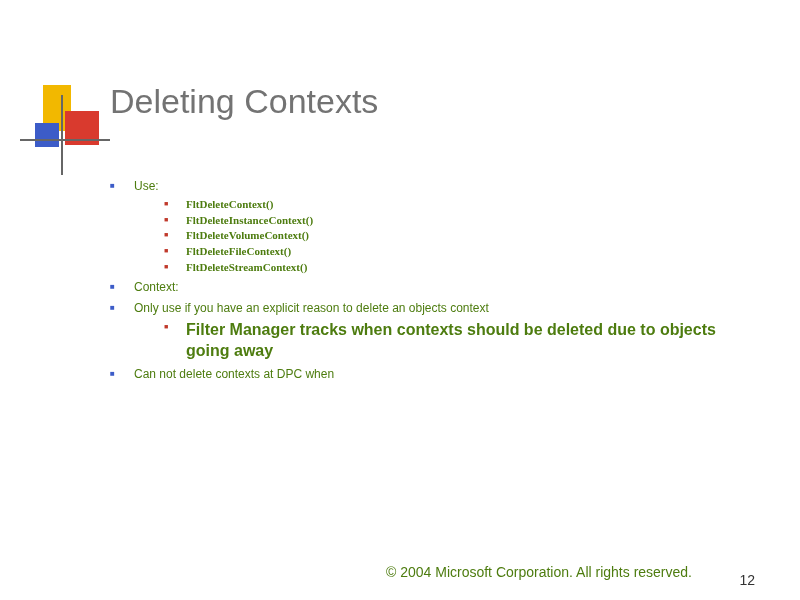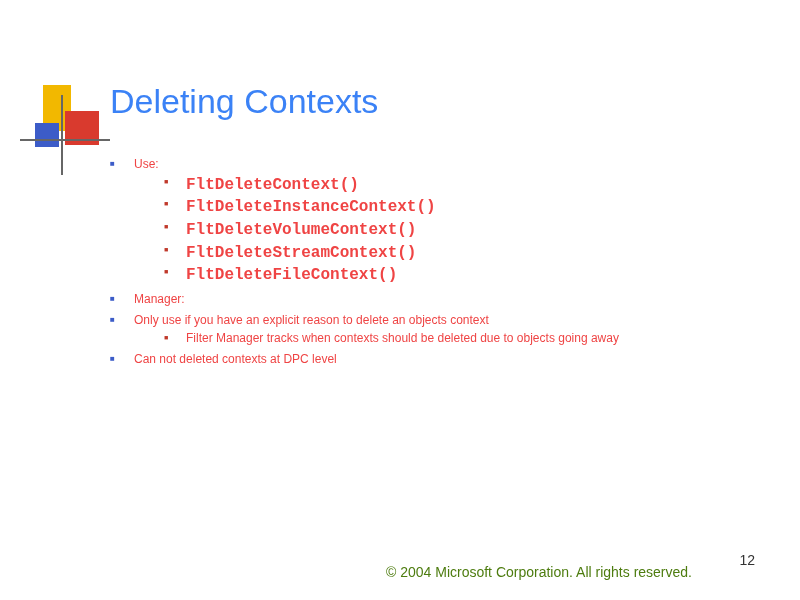--- a/index.html
+++ b/index.html
@@ -3,35 +3,35 @@
 <meta charset="utf-8">
 <style>
 * { margin: 0; padding: 0; box-sizing: border-box; }
 body { width: 800px; height: 600px; background: #fff; font-family: Verdana, Arial, sans-serif; position: relative; overflow: hidden; }
 .deco { position: absolute; top: 85px; left: 35px; width: 60px; height: 70px; }
 .deco-yellow { position: absolute; width: 28px; height: 46px; background: #f2b800; left: 8px; top: 0; }
 .deco-red { position: absolute; width: 34px; height: 34px; background: #d93a2e; left: 30px; top: 26px; }
 .deco-blue { position: absolute; width: 24px; height: 24px; background: #3c5cc8; left: 0px; top: 38px; }
 .deco-hline { position: absolute; width: 90px; height: 2px; background: #666; left: -15px; top: 54px; }
 .deco-vline { position: absolute; width: 2px; height: 80px; background: #666; left: 26px; top: 10px; }
-.title { position: absolute; left: 110px; top: 82px; font-size: 34px; color: #3b82f6; font-weight: normal; font-family: Verdana, sans-serif; }
-.content { position: absolute; left: 110px; top: 156px; width: 640px; font-size: 12px; color: #ef4444; }
+.title { position: absolute; left: 110px; top: 82px; font-size: 34px; color: #737373; font-weight: normal; font-family: Verdana, sans-serif; }
+.content { position: absolute; left: 110px; top: 178px; width: 640px; font-size: 12px; color: #4d7c0f; }
 .b1 { list-style: none; margin: 0; padding: 0; }
 .b1 > li { position: relative; padding-left: 24px; margin-bottom: 4px; line-height: 1.4; }
 .b1 > li::before { content: "■"; position: absolute; left: 0; top: 2px; color: #3c5cc8; font-size: 8px; }
 .b1 > li.nobullet::before { display: none; }
 .b1 > li.nobullet { padding-left: 24px; }
 .b2 { list-style: none; margin: 2px 0 2px 30px; padding: 0; }
-.b2 > li { position: relative; padding-left: 22px; margin-bottom: 1px; font-family: Liberation Mono, monospace; font-weight: bold; font-size: 16px; line-height: 1.35; }
+.b2 > li { position: relative; padding-left: 22px; margin-bottom: 1px; font-family: Liberation Serif, serif; font-weight: bold; font-size: 11px; line-height: 1.35; }
 .b2 > li::before { content: "■"; position: absolute; left: 0; top: 3px; color: #c0392b; font-size: 7px; }
-.b2 > li.plain { font-family: Verdana, sans-serif; font-weight: normal; font-size: 12px; }
+.b2 > li.plain { font-family: Verdana, sans-serif; font-weight: bold; font-size: 16px; }
 .codeblock { margin-left: 75px; font-family: "Courier New", monospace; font-weight: bold; font-size: 12px; white-space: pre; line-height: 1.35; }
 .lbl { font-family: Verdana, sans-serif; font-weight: normal; }
 .footer { position: absolute; bottom: 20px; left: 0; width: 692px; text-align: right; font-size: 14px; color: #4d7c0f; }
-.pagenum { position: absolute; bottom: 32px; right: 45px; font-size: 14px; color: #333; }
+.pagenum { position: absolute; bottom: 12px; right: 45px; font-size: 14px; color: #333; }
 </style>
 </head>
 <body>
 
 <div class="deco">
   <div class="deco-yellow"></div>
   <div class="deco-blue"></div>
   <div class="deco-red"></div>
   <div class="deco-hline"></div>
   <div class="deco-vline"></div>
@@ -40,31 +40,31 @@
 <h1 class="title">Deleting Contexts</h1>
 
 <div class="content">
   <ul class="b1">
     <li>
       <span class="lbl">Use:</span>
       <ul class="b2">
         <li>FltDeleteContext()</li>
         <li>FltDeleteInstanceContext()</li>
         <li>FltDeleteVolumeContext()</li>
+        <li>FltDeleteFileContext()</li>
         <li>FltDeleteStreamContext()</li>
-        <li>FltDeleteFileContext()</li>
       </ul>
     </li>
     <li>
-      <span class="lbl">Manager:</span>
+      <span class="lbl">Context:</span>
     </li>
     <li>
       <span>Only use if you have an explicit reason to delete an objects context</span>
       <ul class="b2">
         <li class="plain">Filter Manager tracks when contexts should be deleted due to objects going away</li>
       </ul>
     </li>
-    <li>Can not deleted contexts at DPC level</li>
+    <li>Can not delete contexts at DPC when</li>
   </ul>
 </div>
 
 <div class="footer">© 2004 Microsoft Corporation. All rights reserved.</div>
 <div class="pagenum">12</div>
 
 </body></html>

